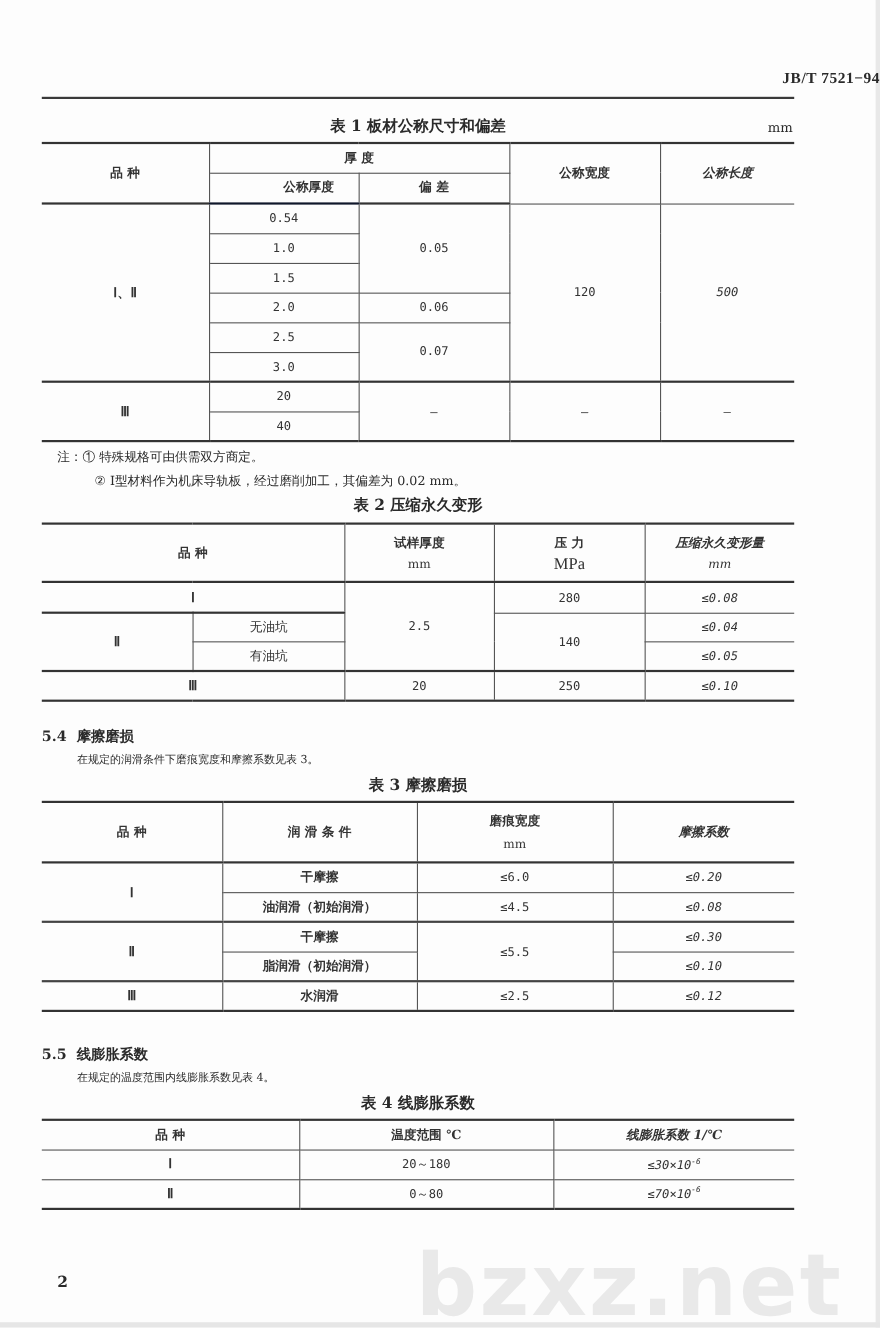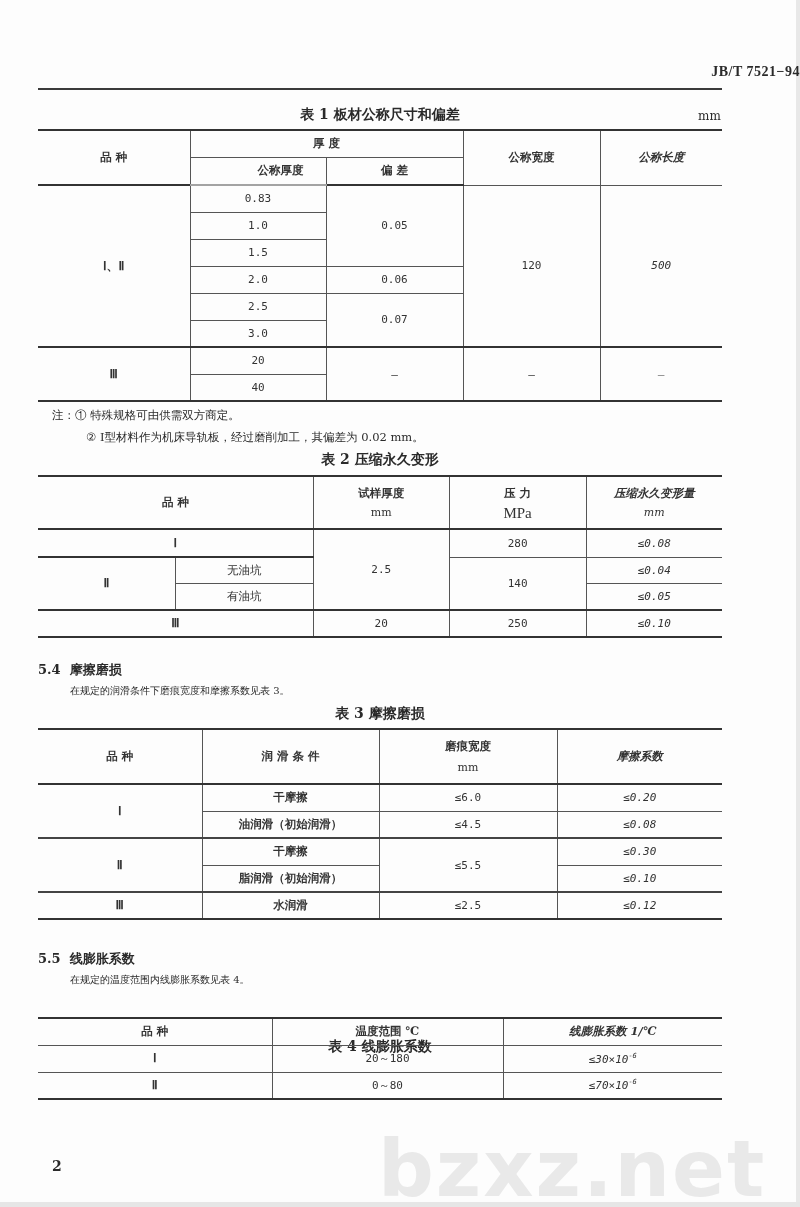--- a/index.html
+++ b/index.html
@@ -52,26 +52,26 @@
       <col style="width:122px">
     </colgroup>
   <tbody>
       <tr style="height:27px;">
     <td class="first-col hdr" rowspan="2">品  种</td>
     <td colspan="2" class="hdr">厚          度</td>
     <td rowspan="2" class="hdr">公称宽度</td>
     <td rowspan="2" class="last-col hdr">公称长度</td>
   </tr>
   <tr style="height:28px;">
-    <td class="hdr" style="border-bottom:2px solid #a3a3a3;padding-left:45px;">公称厚度</td>
+    <td class="hdr" style="border-bottom:2px solid #0f172a;padding-left:45px;">公称厚度</td>
     <td class="hdr" style="border-bottom:2px solid #333;">偏  差</td>
   </tr>
   <tr style="height:27px;">
     <td class="first-col roman" rowspan="6" style="border-top:2px solid #333;">Ⅰ、Ⅱ</td>
-    <td class="num">0.83</td>
+    <td class="num">0.54</td>
     <td class="num" rowspan="3">0.05</td>
     <td class="num" rowspan="6">120</td>
     <td class="num last-col" rowspan="6">500</td>
   </tr>
   <tr style="height:27px;">
         <td class="num">1.0</td>
       </tr>
   <tr style="height:27px;">
         <td class="num">1.5</td>
       </tr>
@@ -203,21 +203,21 @@
     <td class="num last-col" style="border-top:2px solid #444;">≤0.12</td>
   </tr>
 </tbody>
   </table>
 
 <div class="section" style="top:950px;">
   <span>5.5</span>&nbsp;&nbsp;<span>线膨胀系数</span>
 </div>
 <div class="para" style="top:973px;">在规定的温度范围内线膨胀系数见表 4。</div>
 
-<div class="caption" style="top:994px;margin-top:44px;">表 4   线膨胀系数</div>
+<div class="caption" style="top:994px;">表 4   线膨胀系数</div>
 <table style="left:38px; top:1017px; width:684px;">
   <colgroup>
       <col style="width:234px">
       <col style="width:231px">
       <col style="width:219px">
     </colgroup>
   <tbody>
       <tr style="height:27px;">
     <td class="first-col hdr">品        种</td>
     <td class="hdr">温度范围   ℃</td>

